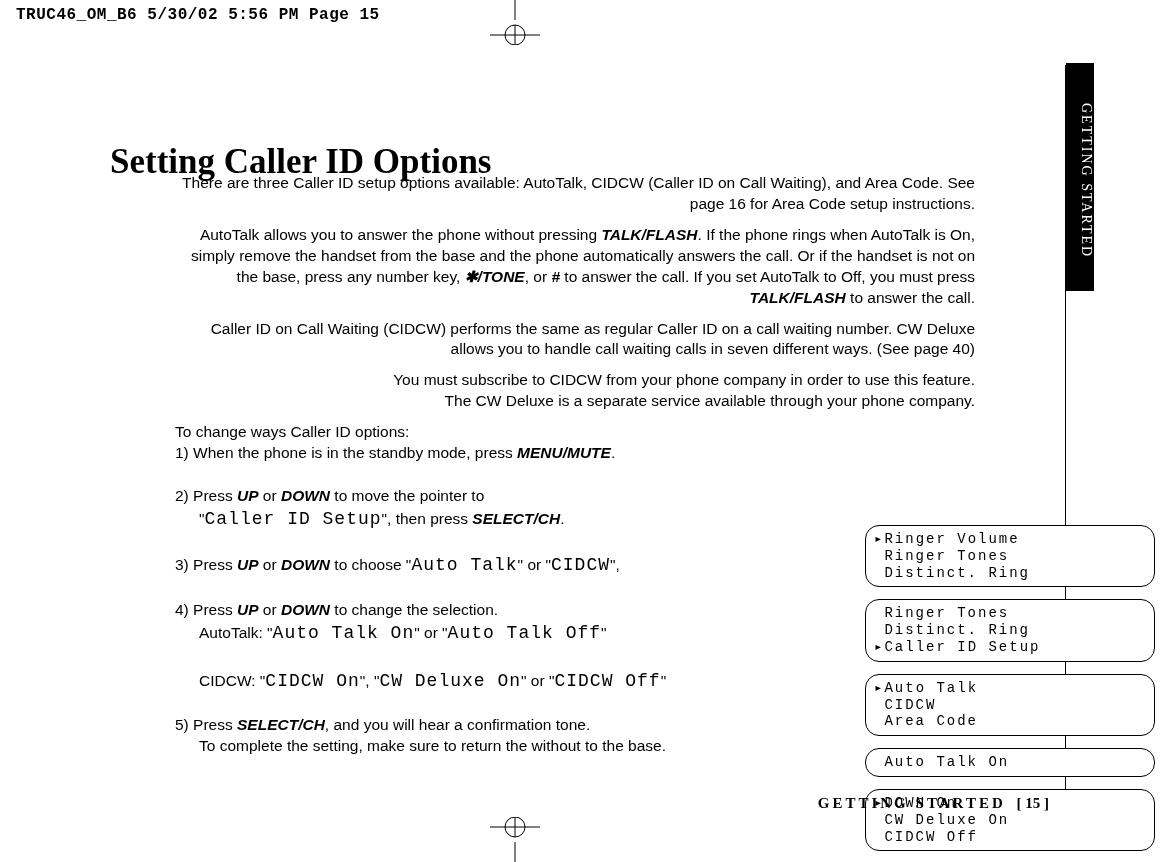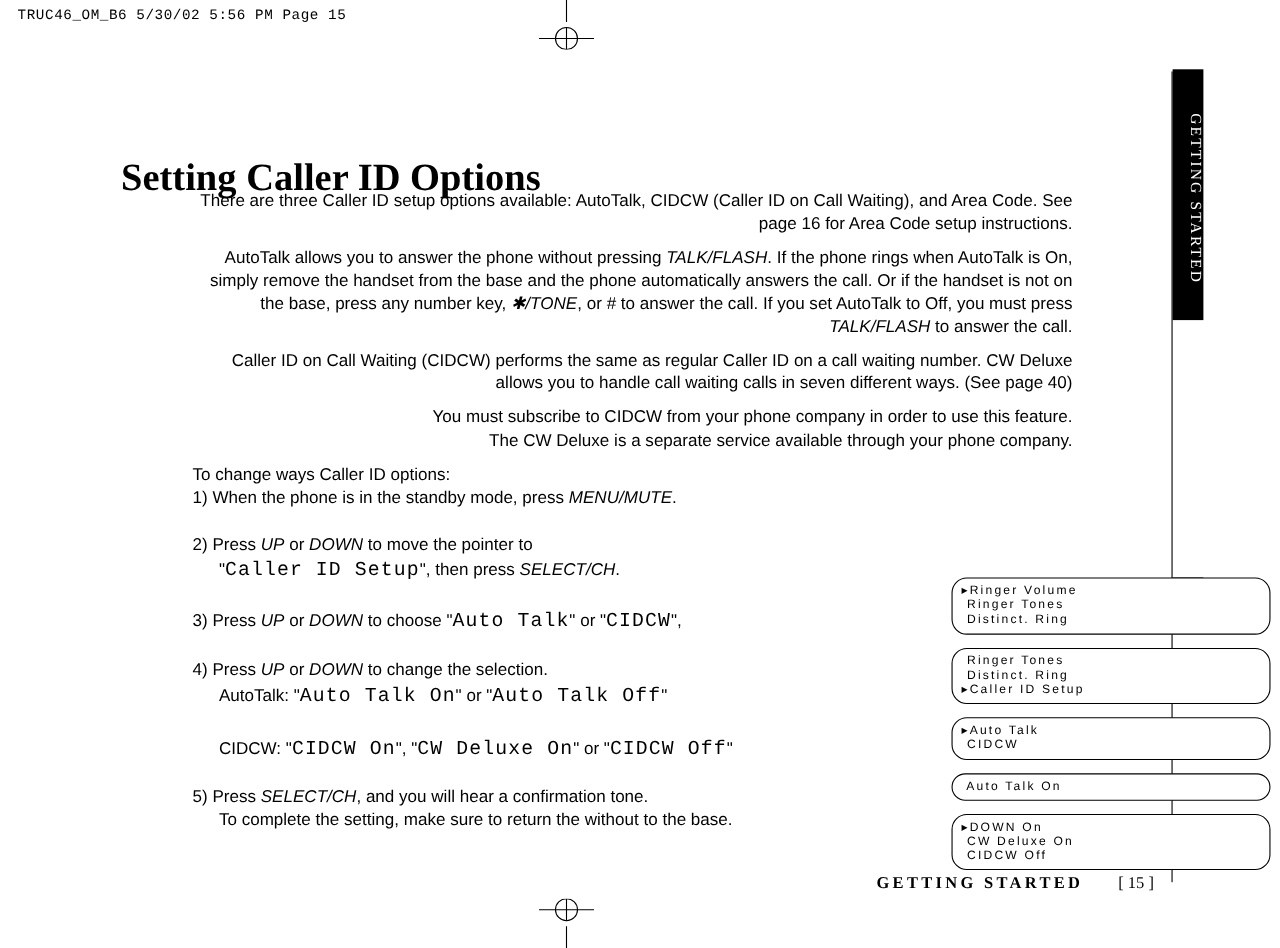--- a/index.html
+++ b/index.html
@@ -12,22 +12,23 @@
     font-size: 14px;
     color: #000;
     position: relative;
     overflow: hidden;
   }
   .header-row {
     position: absolute;
     top: 6px;
     left: 16px;
     font-family: "Courier New", monospace;
-    font-size: 13px;
+    font-size: 16px;
     letter-spacing: 0.5px;
+    font-weight: bold;
   }
   .cropmark {
     position: absolute;
     pointer-events: none;
   }
   .cropmark svg { display: block; }
   .page {
     position: absolute;
     top: 45px;
     left: 0;
@@ -77,54 +78,54 @@
     top: 128px;
     left: 175px;
     width: 800px;
     line-height: 1.35;
     font-family: "Trebuchet MS", "Lucida Sans", sans-serif;
     font-size: 15.5px;
   }
   .body-col p { margin: 0 0  10px 0; }
   .body-col .para { margin-bottom: 10px; text-align: right; }
   .body-col .bold { font-weight: 400; }
-  .body-col .bi { font-weight: 400; font-style: italic; }
+  .body-col .bi { font-weight: 700; font-style: italic; }
   .ocr { font-family: "Courier New", monospace; letter-spacing: 1px; font-size: 18px; }
   .steps { margin-top: 6px; }
   .step { margin-bottom: 22px; max-width: 500px; }
   .step .indent { display: block; padding-left: 24px; }
   .lcd-stack {
     position: absolute;
     top: 352px;
     left: 690px;
     width: 290px;
   }
   .lcd {
     border: 1.5px solid #000;
     border-radius: 14px;
     padding: 5px 10px 5px 8px;
-    font-family: Liberation Sans, sans-serif;
+    font-family: Liberation Mono, monospace;
     letter-spacing: 2px;
-    font-size: 11px;
+    font-size: 14px;
     line-height: 1.2;
     margin-bottom: 12px;
     white-space: pre;
     background: #fff;
   }
   .lcd .row { display: block; }
   .footer {
     position: absolute;
     bottom: 50px;
     right: 115px;
     font-family: Georgia, serif;
     font-size: 15px;
     letter-spacing: 3px;
     font-weight: 700;
   }
-  .footer .pg { letter-spacing: 0; font-weight: 400; margin-left: 25px; }
+  .footer .pg { letter-spacing: 0; font-weight: 700; margin-left: 4px; }
 </style>
 </head>
 <body>
 
 <div class="header-row">TRUC46_OM_B6  5/30/02  5:56 PM  Page 15</div>
 
 <div class="cropmark" style="top:-5px;left:475px">
   <svg width="80" height="50">
       <line x1="40" y1="0" x2="40" y2="25" stroke="#000"></line>
       <line x1="15" y1="40" x2="65" y2="40" stroke="#000"></line>
@@ -189,21 +190,21 @@
 
       <div class="step" style="max-width:700px">
         <span>5) Press </span><span class="bi">SELECT/CH</span><span>, and you will hear a confirmation tone.</span>
         <span class="indent">To complete the setting, make sure to return the without to the base.</span>
       </div>
     </div>
 
     <div class="lcd-stack">
       <div class="lcd"><span class="row">▸Ringer Volume</span><span class="row"> Ringer Tones</span><span class="row"> Distinct. Ring</span></div>
       <div class="lcd"><span class="row"> Ringer Tones</span><span class="row"> Distinct. Ring</span><span class="row">▸Caller ID Setup</span></div>
-      <div class="lcd"><span class="row">▸Auto Talk</span><span class="row"> CIDCW</span></div>
+      <div class="lcd"><span class="row">▸Auto Talk</span><span class="row"> CIDCW</span><span class="row"> Area Code</span></div>
       <div class="lcd"><span class="row"> Auto Talk On</span></div>
       <div class="lcd"><span class="row">▸DOWN On</span><span class="row"> CW Deluxe On</span><span class="row"> CIDCW Off</span></div>
     </div>
   </div>
 
   <div class="footer">
     <span>GETTING STARTED</span>
     <span class="pg">[ 15 ]</span>
   </div>
 </div>

